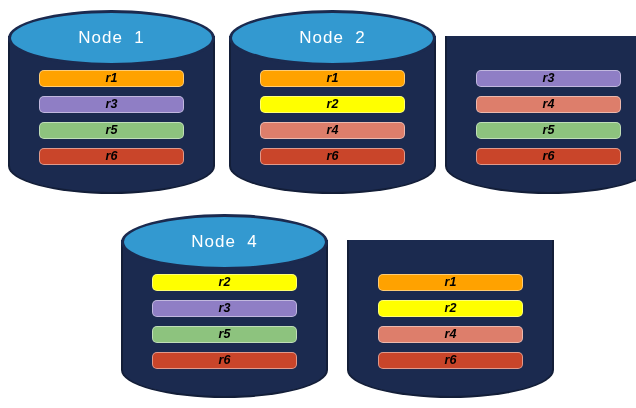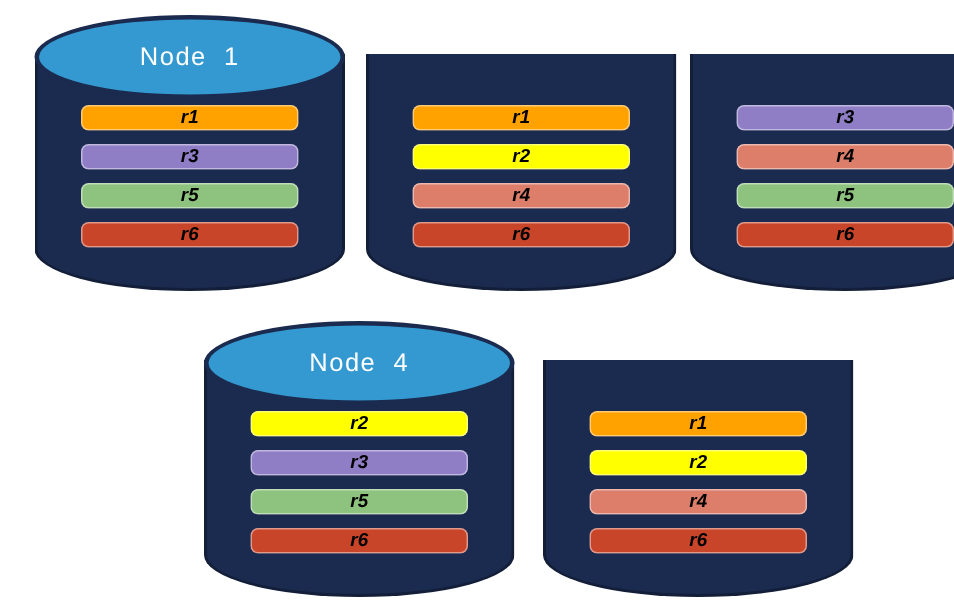--- a/index.html
+++ b/index.html
@@ -12,21 +12,20 @@
     position: relative;
     width: 636px;
     height: 408px;
     background: #ffffff;
     overflow: hidden;
   }
   .cylinder {
     position: absolute;
     width: 207px;
     height: 186px;
-    margin-left: 15px;
   }
   .cyl-body {
     position: absolute;
     left: 0;
     right: 0;
     top: 28px;
     bottom: 0;
     background: #1b2a4f;
     border: 2px solid #131e38;
     border-top: none;
@@ -103,20 +102,23 @@
           <span>r5</span>
         </div>
       <div class="bar" style="background: rgb(201, 69, 42);">
           <span>r6</span>
         </div>
     </div>
   </div>
 
   <div class="cylinder" style="left:229px; top:8px;">
     <div class="cyl-body"></div>
+    <div class="cyl-top">
+      <span class="node-label">Node  2</span>
+    </div>
     <div class="bars">
       <div class="bar" style="background: rgb(255, 162, 0);">
           <span>r1</span>
         </div>
       <div class="bar" style="background: rgb(255, 255, 0);">
           <span>r2</span>
         </div>
       <div class="bar" style="background: rgb(221, 126, 107);">
           <span>r4</span>
         </div>

